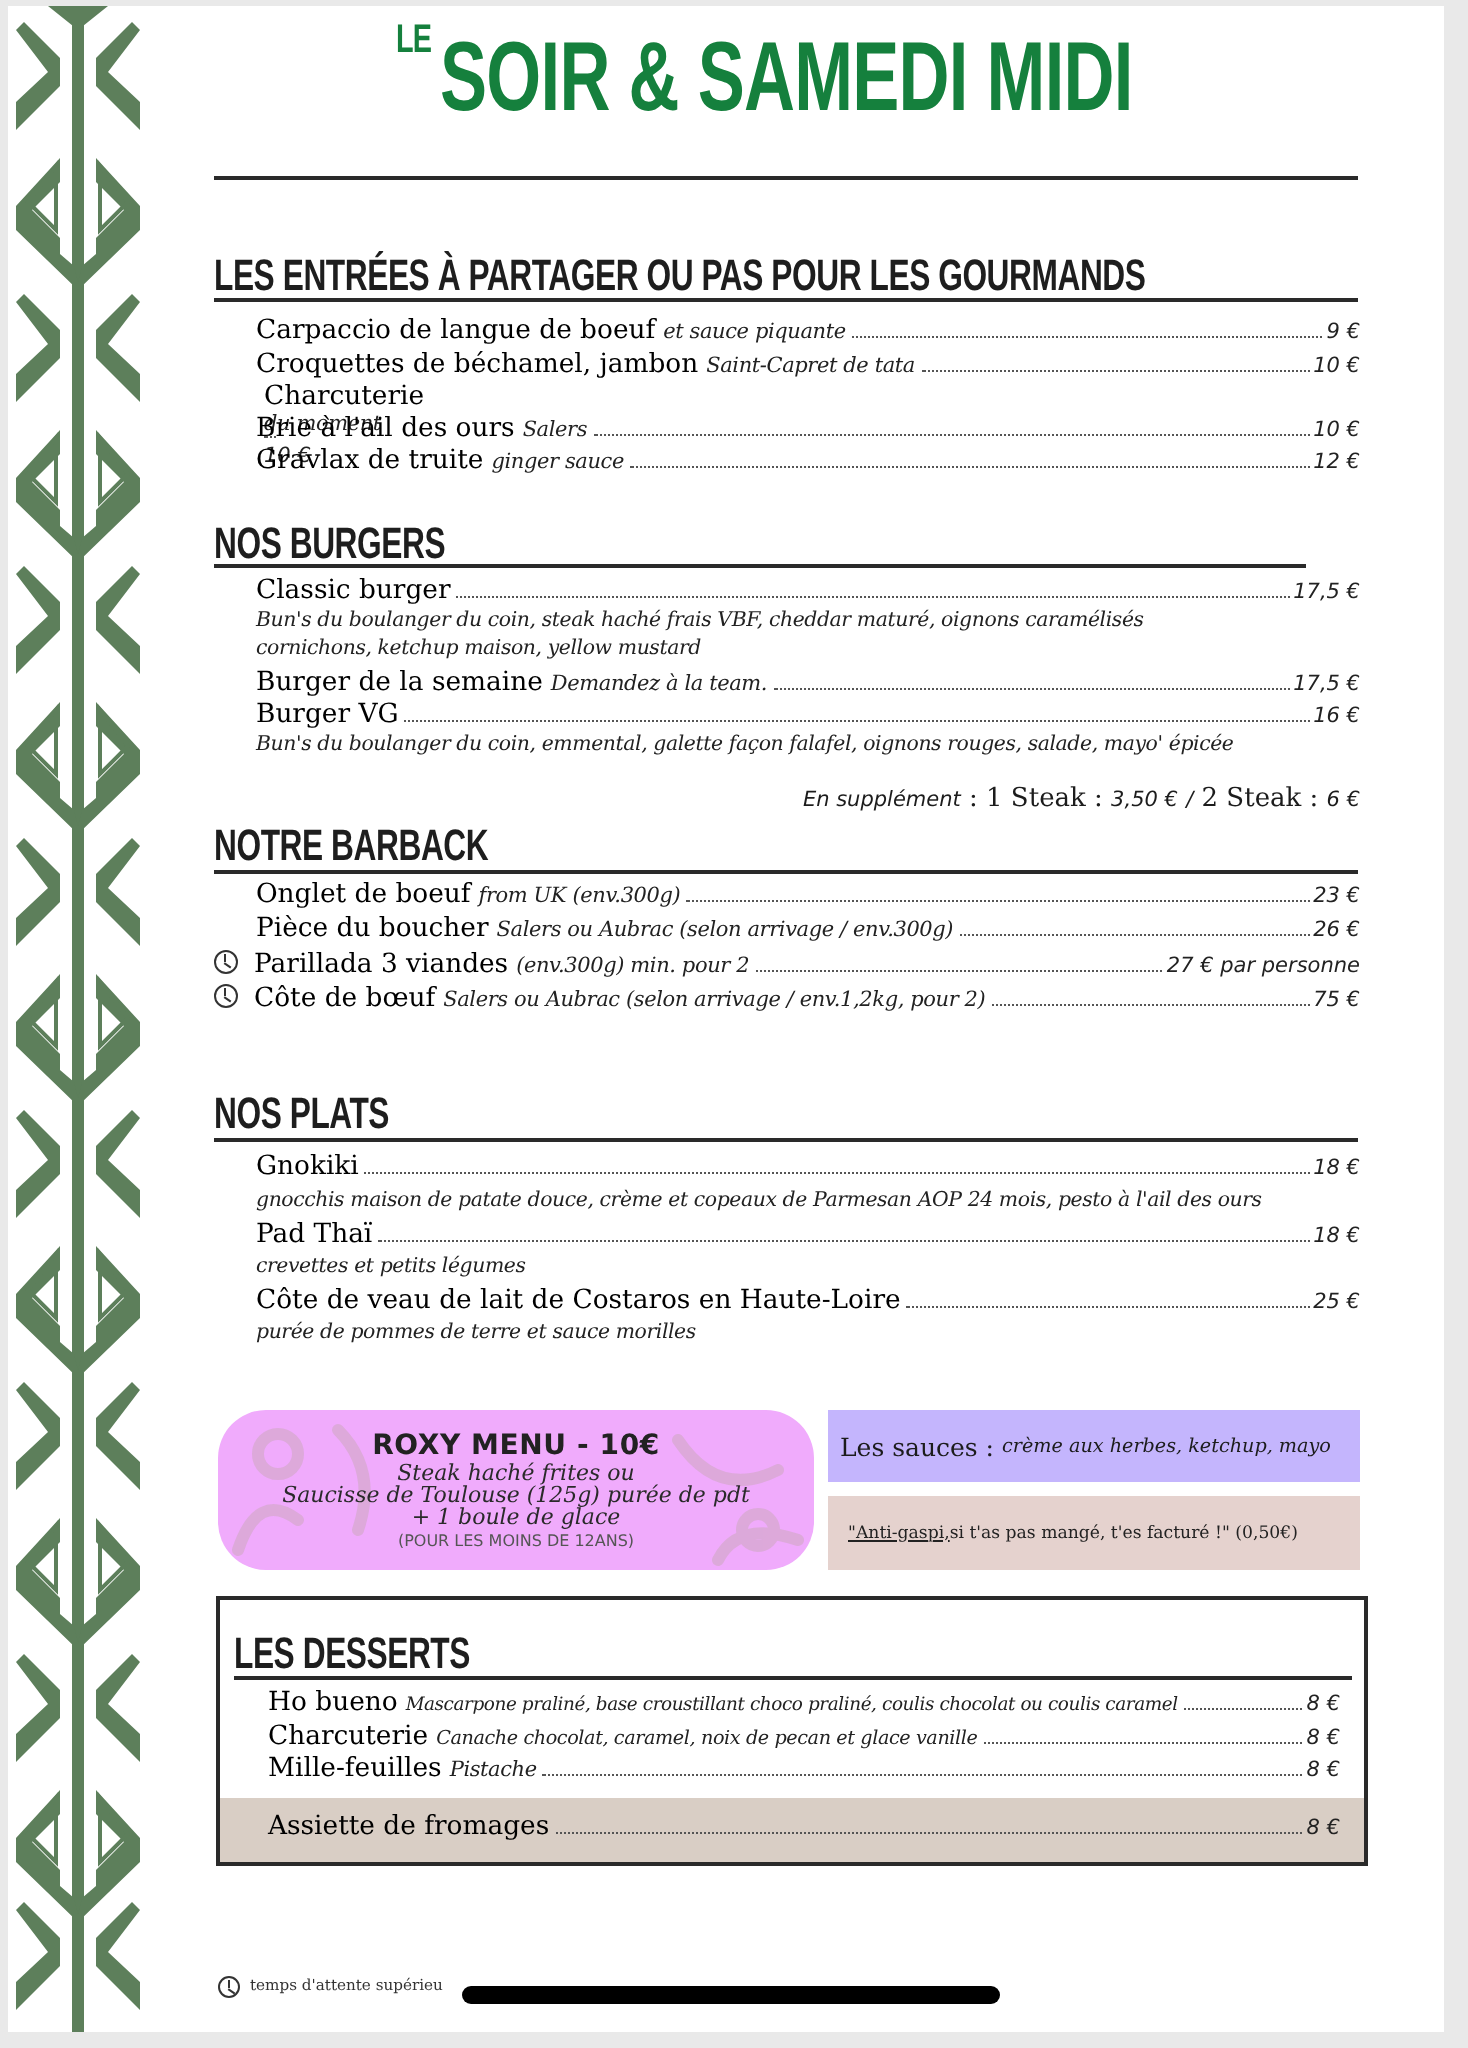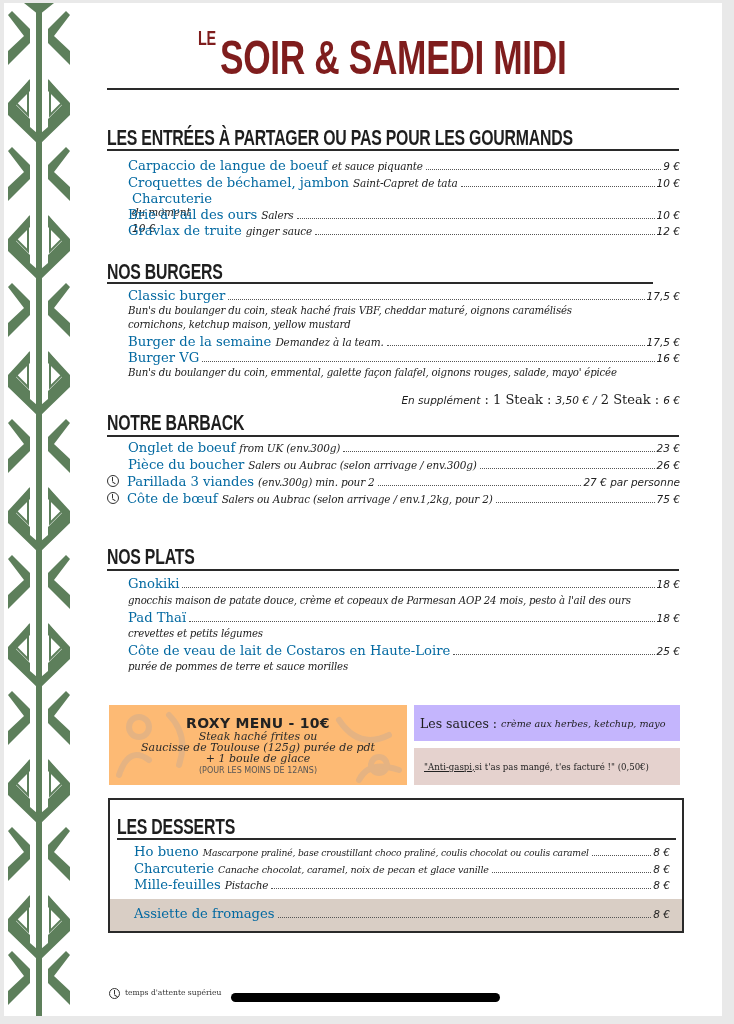--- a/index.html
+++ b/index.html
@@ -9,43 +9,43 @@
   .page {
     position: absolute; left: 4px; top: 3px; width: 718px; height: 1013px;
     background: #ffffff;
   }
   .border-band {
     position: absolute; left: 4px; top: 3px; width: 70px; height: 1013px;
     overflow: hidden;
   }
 
   .title {
-    position: absolute; left: 198px; top: 22px; height: 60px;
+    position: absolute; left: 198px; top: 4px; height: 60px;
     display: flex; align-items: flex-end;
     font-family: "Liberation Sans", sans-serif; font-weight: bold;
-    color: #7f1d1d; letter-spacing: -0.5px;
+    color: #15803d; letter-spacing: -0.5px;
   }
   .title .le { font-size: 20px; transform: scaleX(0.72); transform-origin: left bottom; margin-right: -3px; line-height: 1; margin-bottom: 34px; }
   .title .main { font-size: 49px; transform: scaleX(0.72); transform-origin: left bottom; white-space: nowrap; line-height: 1; }
   .title-rule { position: absolute; left: 107px; top: 88px; width: 572px; height: 2px; background: #2a2a2a; }
 
   .section-head {
     position: absolute; left: 107px;
     font-family: "Liberation Sans", sans-serif; font-weight: bold;
     font-size: 22px; color: #1e1e1e; white-space: nowrap;
     transform: scaleX(0.72); transform-origin: left top; letter-spacing: -0.3px;
   }
   .section-rule { position: absolute; left: 107px; height: 2px; background: #2a2a2a; }
 
   .item {
     position: absolute; left: 128px; right: 54px; height: 17px;
     display: flex; align-items: baseline; font-size: 13.2px; white-space: nowrap;
   }
   .item.has-clock { left: 107px; }
-  .item .name { font-family: "DejaVu Serif", serif; color: #0369a1; }
+  .item .name { font-family: "DejaVu Serif", serif; color: #000000; }
   .item .desc { font-family: "DejaVu Serif", serif; font-style: italic; font-size: 10.5px; margin-left: 4px; color: #222; letter-spacing: -0.2px; }
   .item .dots { flex: 1; border-bottom: 1px dotted #555; margin: 0 2px 3px 3px; min-width: 6px; }
   .item .price { font-family: "DejaVu Sans", sans-serif; font-style: italic; font-size: 10.5px; color: #222; }
 
   .subdesc {
     position: absolute; left: 128px; width: 520px;
     font-family: "DejaVu Serif", serif; font-style: italic; font-size: 10.2px;
     color: #222; line-height: 14px; letter-spacing: -0.2px;
   }
 
@@ -56,21 +56,21 @@
   .clock::before { content: ""; position: absolute; left: 4px; top: 1px; width: 1.4px; height: 4px; background: #333; }
   .clock::after { content: ""; position: absolute; left: 4px; top: 4.6px; width: 4px; height: 1.4px; background: #333; transform: rotate(35deg); transform-origin: left center; }
 
   .supplement {
     position: absolute; right: 54px; top: 392px; font-size: 13px; white-space: nowrap;
   }
   .supplement .it { font-style: italic; font-size: 10.5px; font-family: "DejaVu Sans", sans-serif; }
 
   .roxy {
     position: absolute; left: 109px; top: 705px; width: 298px; height: 80px;
-    background: #fdba74; overflow: hidden; text-align: center;
+    background: #f0abfc; overflow: hidden; text-align: center; border-radius: 24px;
   }
   .roxy-pattern { position: absolute; inset: 0; opacity: 0.35; }
   .roxy-title {
     position: relative; margin-top: 10px; font-family: "DejaVu Sans", sans-serif;
     font-weight: bold; font-size: 14px; color: #222; letter-spacing: 0.3px;
   }
   .roxy-line { position: relative; font-family: "DejaVu Serif", serif; font-style: italic; font-size: 11px; color: #2a2a2a; line-height: 11px; }
   .roxy-note { position: relative; font-family: "DejaVu Sans", sans-serif; font-size: 8px; color: #555; margin-top: 2px; }
 
   .sauces {

